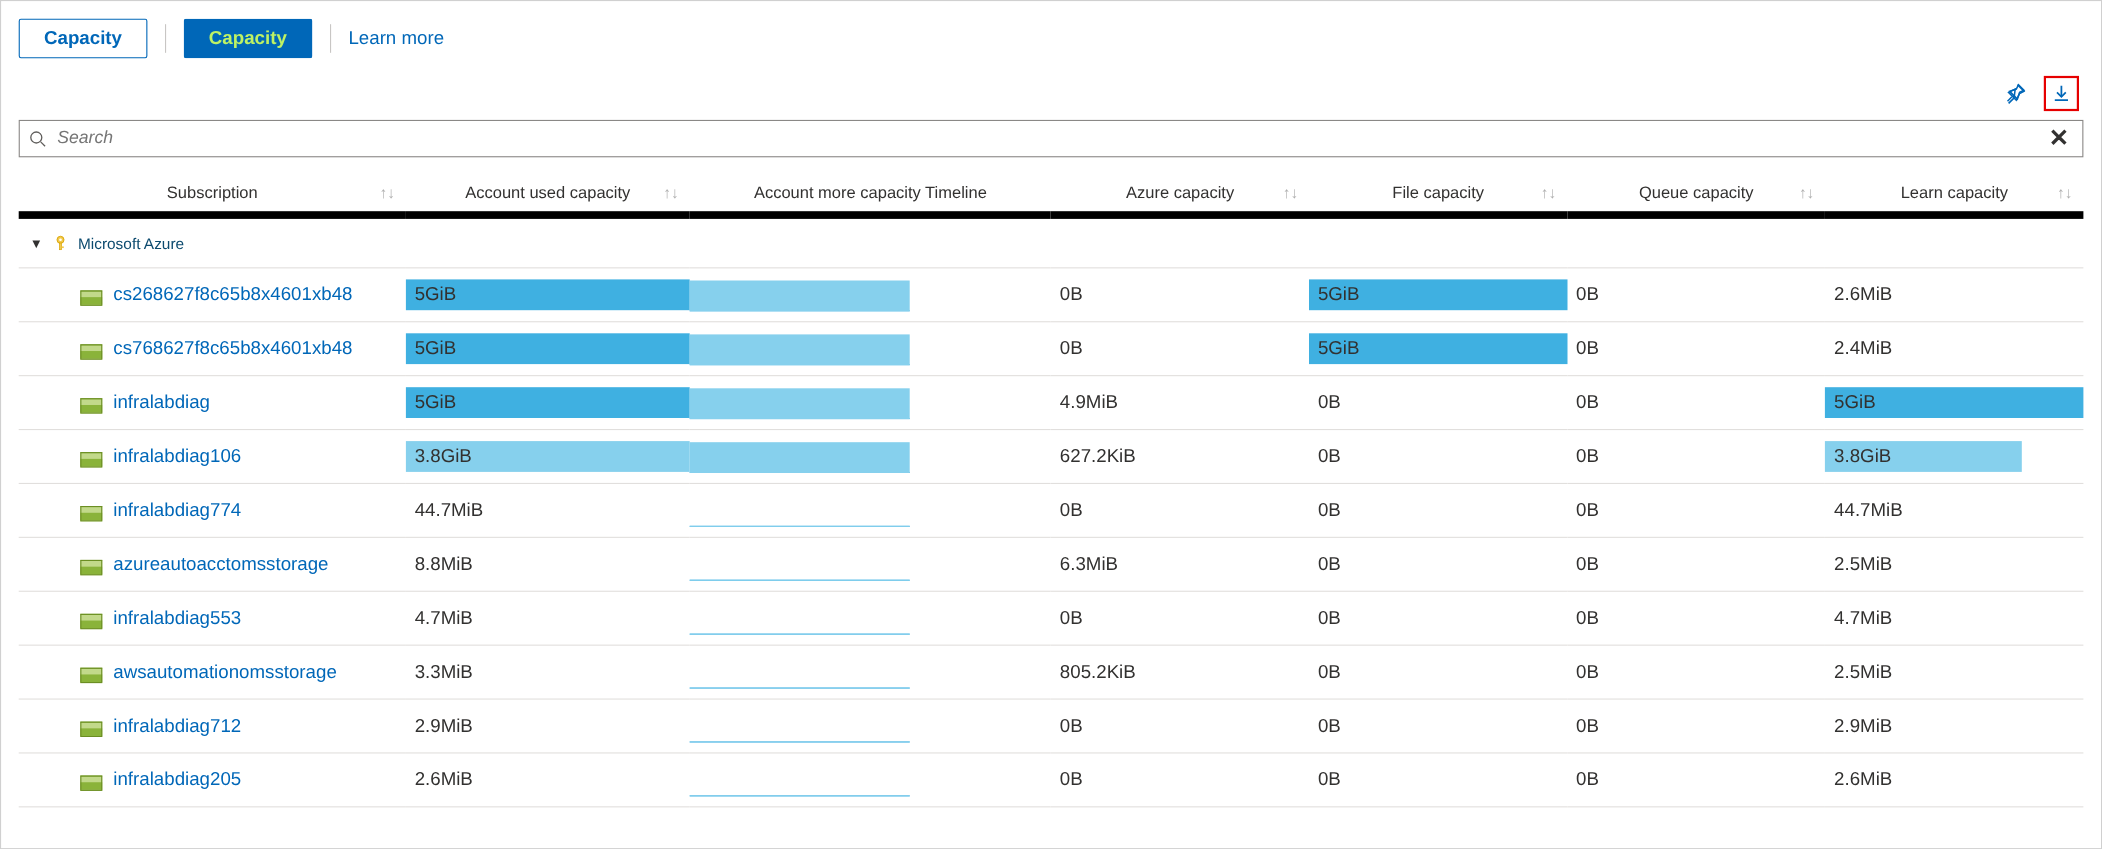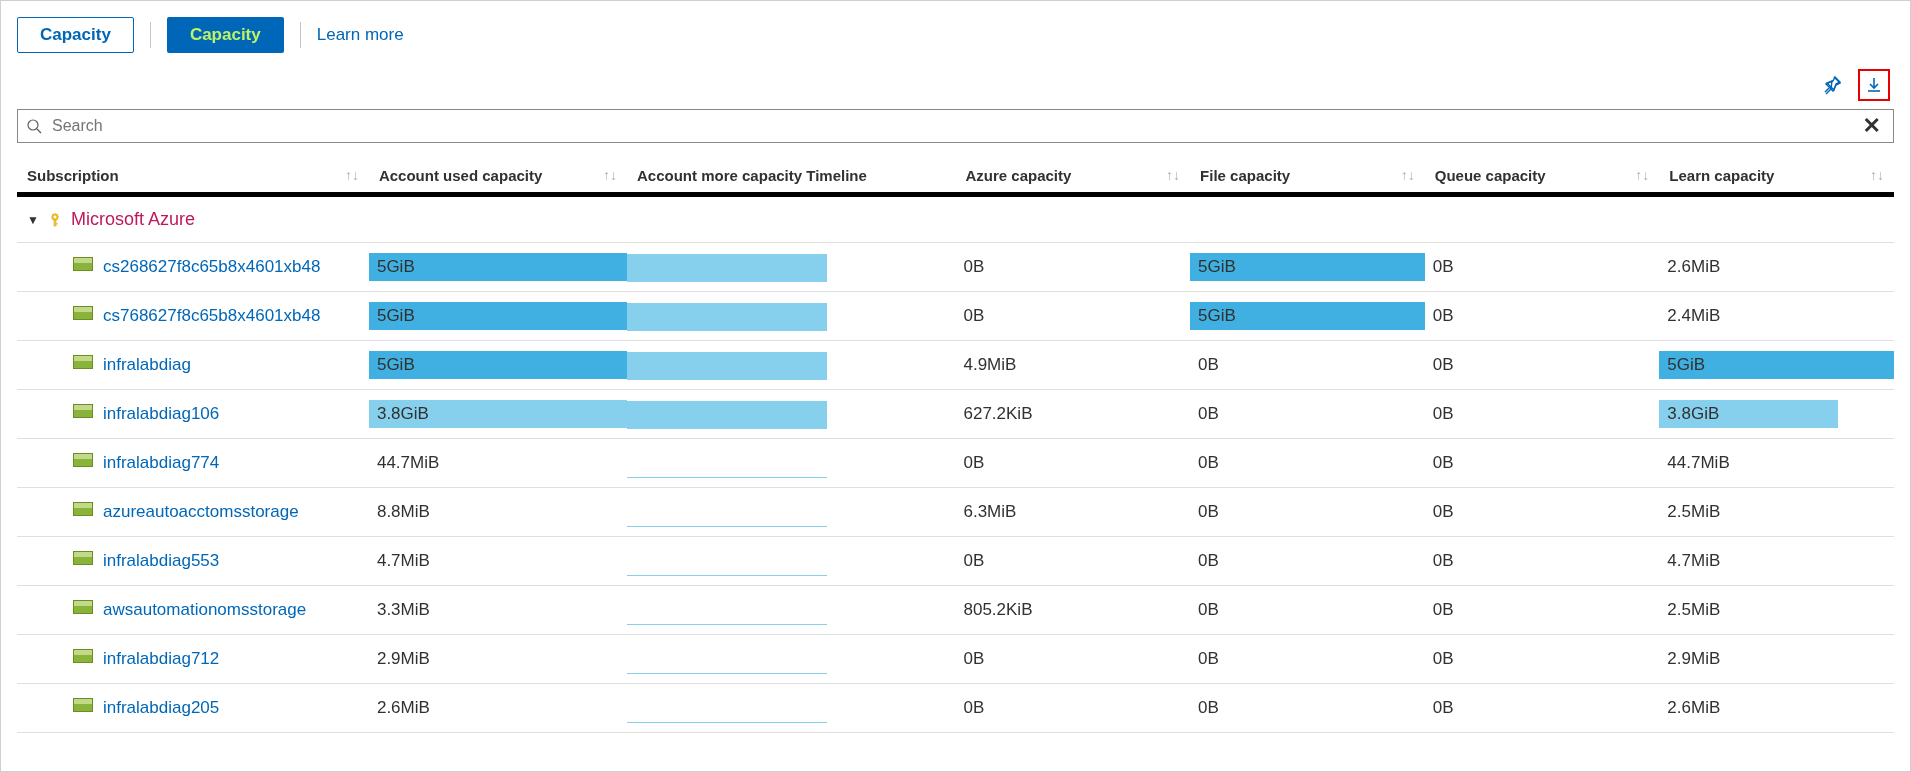--- a/index.html
+++ b/index.html
@@ -76,20 +76,21 @@
     border: 1px solid #8a8886;
     height: 34px;
     padding: 0 8px;
     margin-bottom: 16px;
   }
   .search-box input {
     flex: 1;
     border: none;
     outline: none;
     font-size: 16px;
+    font-style: italic;
     color: #4d7c0f;
     background: transparent;
   }
   .search-box .clear {
     font-size: 22px;
     font-weight: bold;
     cursor: pointer;
     padding: 0 4px;
     color: #323130;
   }
@@ -97,25 +98,25 @@
     margin-right: 8px;
     display:flex;
     align-items:center;
   }
   table {
     width: 100%;
     border-collapse: collapse;
     table-layout: fixed;
   }
   th {
-    text-align: left;
+    text-align: center;
     font-size: 15px;
-    font-weight: 700;
+    font-weight: 400;
     padding: 8px 10px;
-    border-bottom: 5px solid #000000;
+    border-bottom: 7px solid #000000;
     position: relative;
     color: #323130;
   }
   .sort-arrows {
     position: absolute;
     right: 10px;
     top: 8px;
     font-size: 14px;
     color: #b0b0b0;
   }
@@ -134,26 +135,26 @@
     align-items: center;
     gap: 8px;
   }
   .expand-icon {
     font-size: 12px;
   }
   .key-icon {
     width:16px;height:16px;
   }
   .sub-link {
-    color: #be185d;
-    font-size: 18px;
+    color: #0c4a6e;
+    font-size: 14px;
   }
   .name-cell {
     display: flex;
-    align-items: flex-start;
+    align-items: flex-end;
     gap: 10px;
     padding-left: 46px;
   }
   .storage-icon {
     width: 20px;
     height: 14px;
     background: linear-gradient(to bottom, #c2d98a 0%, #c2d98a 40%, #8ab33a 40%, #8ab33a 100%);
     border: 1px solid #6b8e23;
     flex-shrink: 0;
   }

